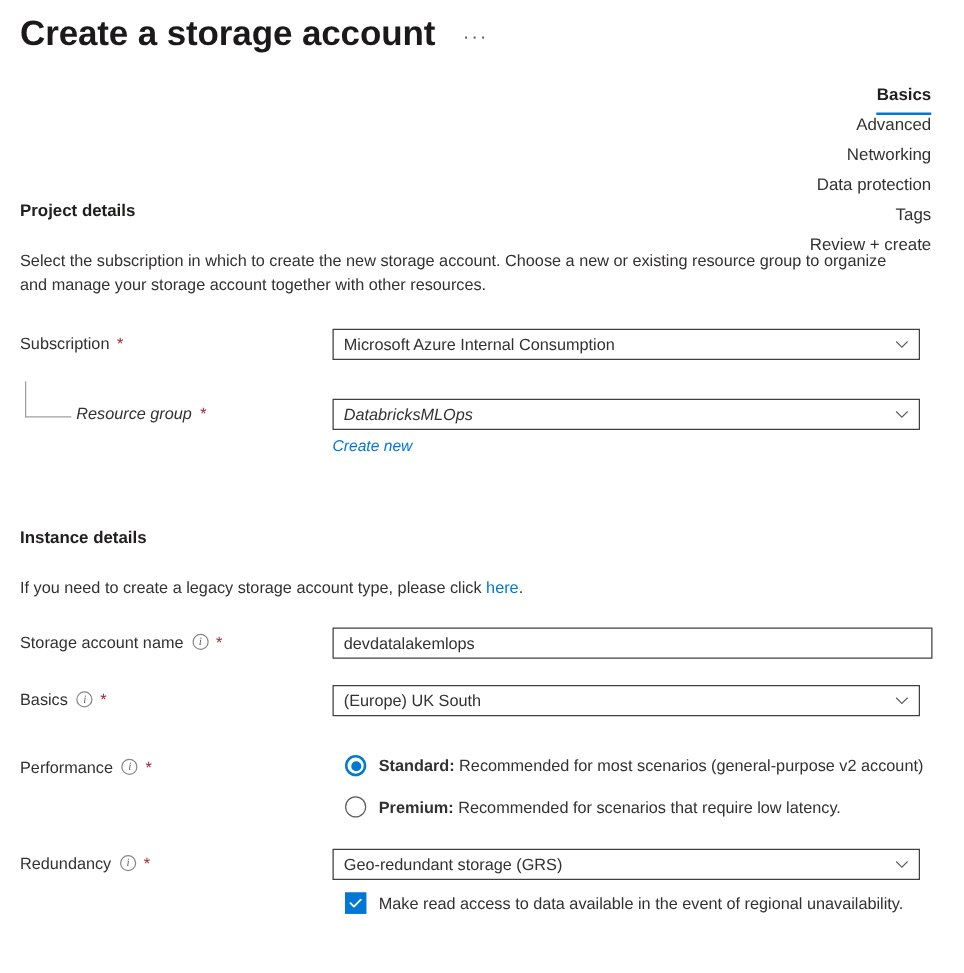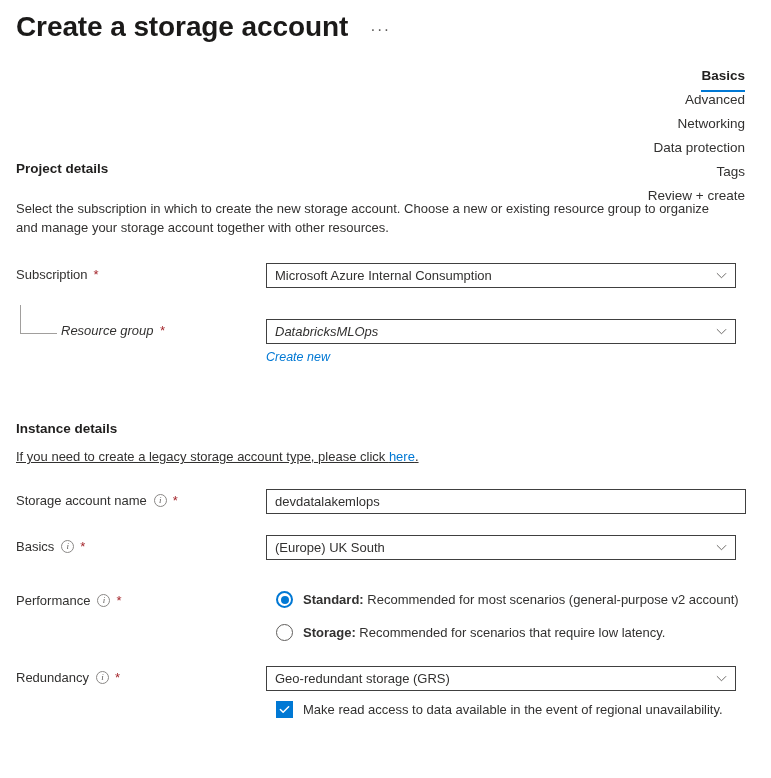--- a/index.html
+++ b/index.html
@@ -308,21 +308,21 @@
           <svg viewBox="0 0 12 12" width="11" height="11" aria-hidden="true">
             <path d="M1 3.5 L6 8.5 L11 3.5" fill="none" stroke="currentColor" stroke-width="1"></path>
           </svg>
         </span>
       </div>
       <a class="link create-new">Create new</a>
     </div>
   </div>
 
   <div class="section-title" style="margin-top:56px;">Instance details</div>
-  <div class="section-desc" style="margin-top:11px;text-decoration:underline;">
+  <div class="section-desc" style="margin-top:23px;">
     <span>If you need to create a legacy storage account type, please click </span><a class="link">here</a><span>.</span>
   </div>
 
   <div class="field-row" style="margin-top:23px;">
     <div class="field-label">
       <span class="label-text">Storage account name</span>
       <span class="info-icon">i</span>
       <span class="req">*</span>
     </div>
     <div class="field-control">
@@ -357,21 +357,21 @@
       <span class="req">*</span>
     </div>
     <div class="field-control">
       <div class="radio-group" style="margin-left:10px;">
         <div class="radio-item">
           <span class="radio checked"></span>
           <span class="radio-label"><b>Standard:</b><span> Recommended for most scenarios (general-purpose v2 account)</span></span>
         </div>
         <div class="radio-item">
           <span class="radio"></span>
-          <span class="radio-label"><b>Storage:</b><span> Recommended for scenarios that require low latency.</span></span>
+          <span class="radio-label"><b>Premium:</b><span> Recommended for scenarios that require low latency.</span></span>
         </div>
       </div>
     </div>
   </div>
 
   <div class="field-row" style="margin-top:25px;">
     <div class="field-label">
       <span class="label-text">Redundancy</span>
       <span class="info-icon">i</span>
       <span class="req">*</span>

